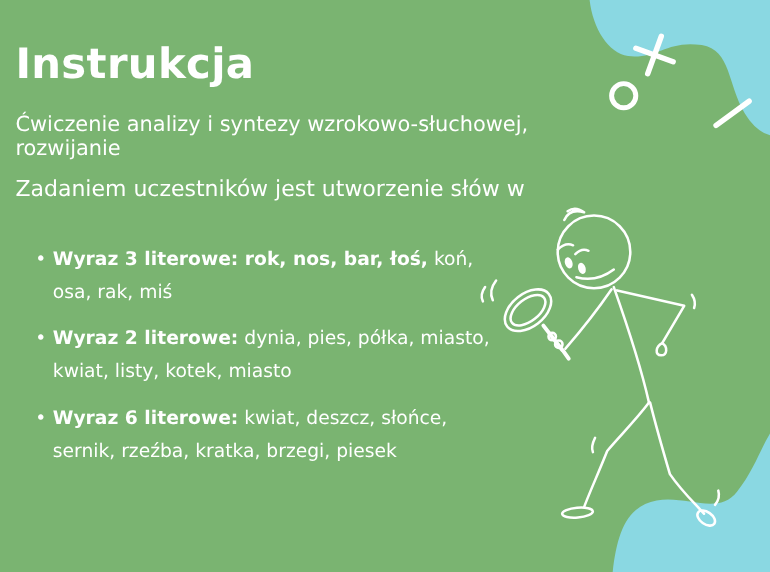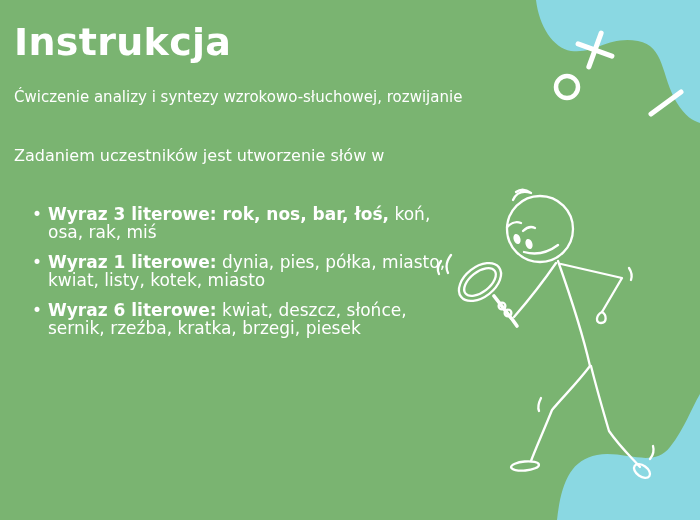--- a/index.html
+++ b/index.html
@@ -5,33 +5,33 @@
   html,body{margin:0;padding:0;background:#e8e8e8;}
   .stage{
     position:relative;
     width:700px;height:520px;
     background:#7ab471;
     overflow:hidden;
     font-family:"DejaVu Sans", sans-serif;
     color:#ffffff;
   }
   .decor-svg{position:absolute;inset:0;width:700px;height:520px;}
-  .text-layer{position:absolute;inset:0;}
+  .text-layer{position:absolute;inset:0;margin-top:16px;}
   .title{
     position:absolute;left:14px;top:20px;
     font-size:38px;font-weight:800;letter-spacing:.3px;
     color:#fff;
   }
   .para{position:absolute;left:14px;color:#fff;}
-  .para1{top:86px;font-size:15px;line-height:22px;width:520px;}
-  .para2{top:144px;font-size:16px;line-height:23px;width:470px;}
+  .para1{top:86px;font-size:19px;line-height:22px;width:520px;}
+  .para2{top:144px;font-size:20px;line-height:23px;width:470px;}
   .word-list{
     position:absolute;left:18px;top:205px;width:430px;
     margin:0;padding:0;list-style:none;
-    font-size:17px;line-height:18px;color:#fff;
+    font-size:17px;line-height:30px;color:#fff;
   }
   .word-list li{
     position:relative;
     padding-left:30px;
     margin-bottom:12px;
   }
   .word-list li::before{
     content:"\2022";
     position:absolute;left:14px;top:0;
     font-size:17px;color:#fff;
@@ -103,21 +103,21 @@
 
     <div class="para para2">
       <div>Zadaniem uczestników jest utworzenie słów w</div>
     </div>
 
     <ul class="word-list">
       <li>
         <span class="bold-part">Wyraz 3 literowe: rok, nos, bar, łoś,</span><span>  koń, osa, rak, miś</span>
       </li>
       <li>
-        <span class="bold-part">Wyraz 1 literowe:</span><span> dynia, pies, półka, miasto, kwiat, listy, kotek, miasto</span>
+        <span class="bold-part">Wyraz 2 literowe:</span><span> dynia, pies, półka, miasto, kwiat, listy, kotek, miasto</span>
       </li>
       <li>
         <span class="bold-part">Wyraz 6 literowe:</span><span> kwiat, deszcz, słońce, sernik, rzeźba, kratka, brzegi, piesek</span>
       </li>
     </ul>
   </div>
 
 </div>
 
 </body></html>

